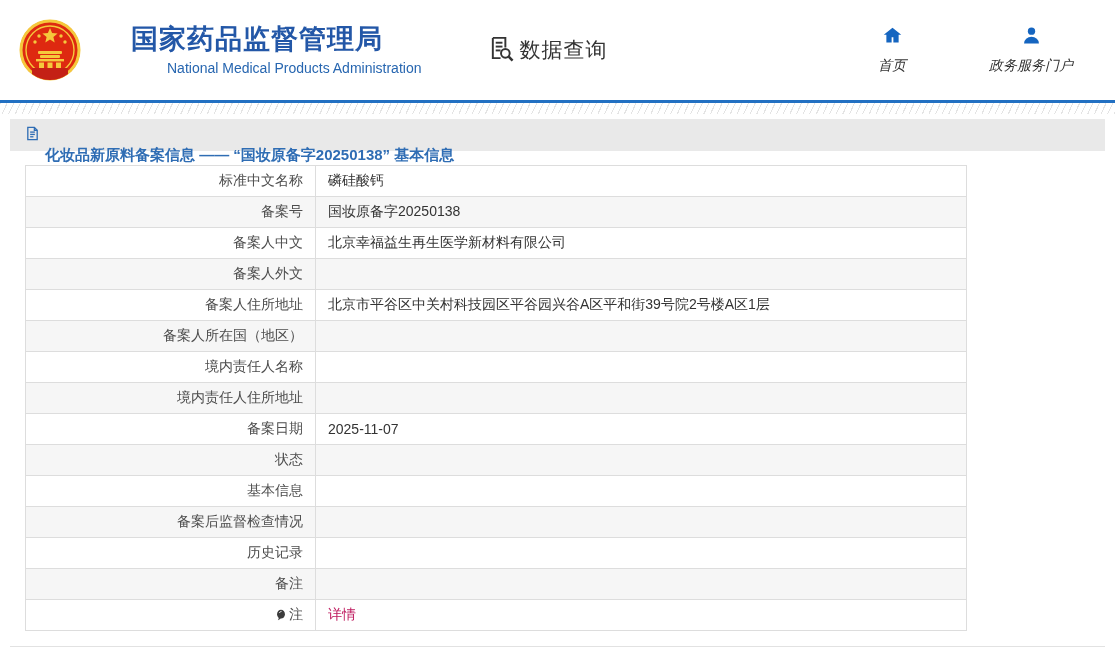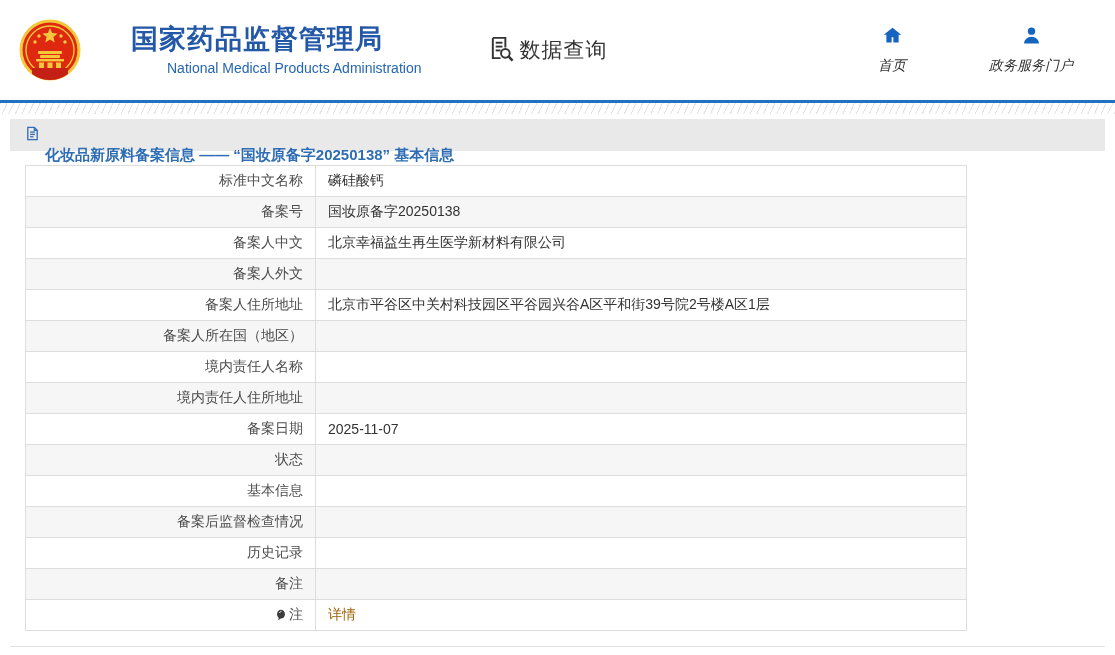--- a/index.html
+++ b/index.html
@@ -70,21 +70,21 @@
     font-size: 14px;
   }
   .info-table tr { height: 31px; }
   .info-table tr:nth-child(even) td { background: #f6f6f6; }
   .info-table td { border: 1px solid #ddd; padding: 0 12px; }
   td.tlabel {
     width: 290px; text-align: right; color: #4d4d4d;
     white-space: nowrap;
   }
   td.tvalue { color: #333; text-align: left; }
-  td.tvalue a { color: #a16207; text-decoration: none; cursor: pointer; }
+  td.tvalue a { color: #be185d; text-decoration: none; cursor: pointer; }
   .note-icon-wrap { display: inline-block; vertical-align: -2px; margin-right: 2px; }
 </style>
 </head>
 <body>
 
 <div class="header">
   <span class="logo">
     <svg viewBox="0 0 64 64" width="64" height="64">
       <circle cx="32" cy="32" r="30" fill="#de2910"></circle>
       <circle cx="32" cy="32" r="29" fill="none" stroke="#f5c83c" stroke-width="3"></circle>

